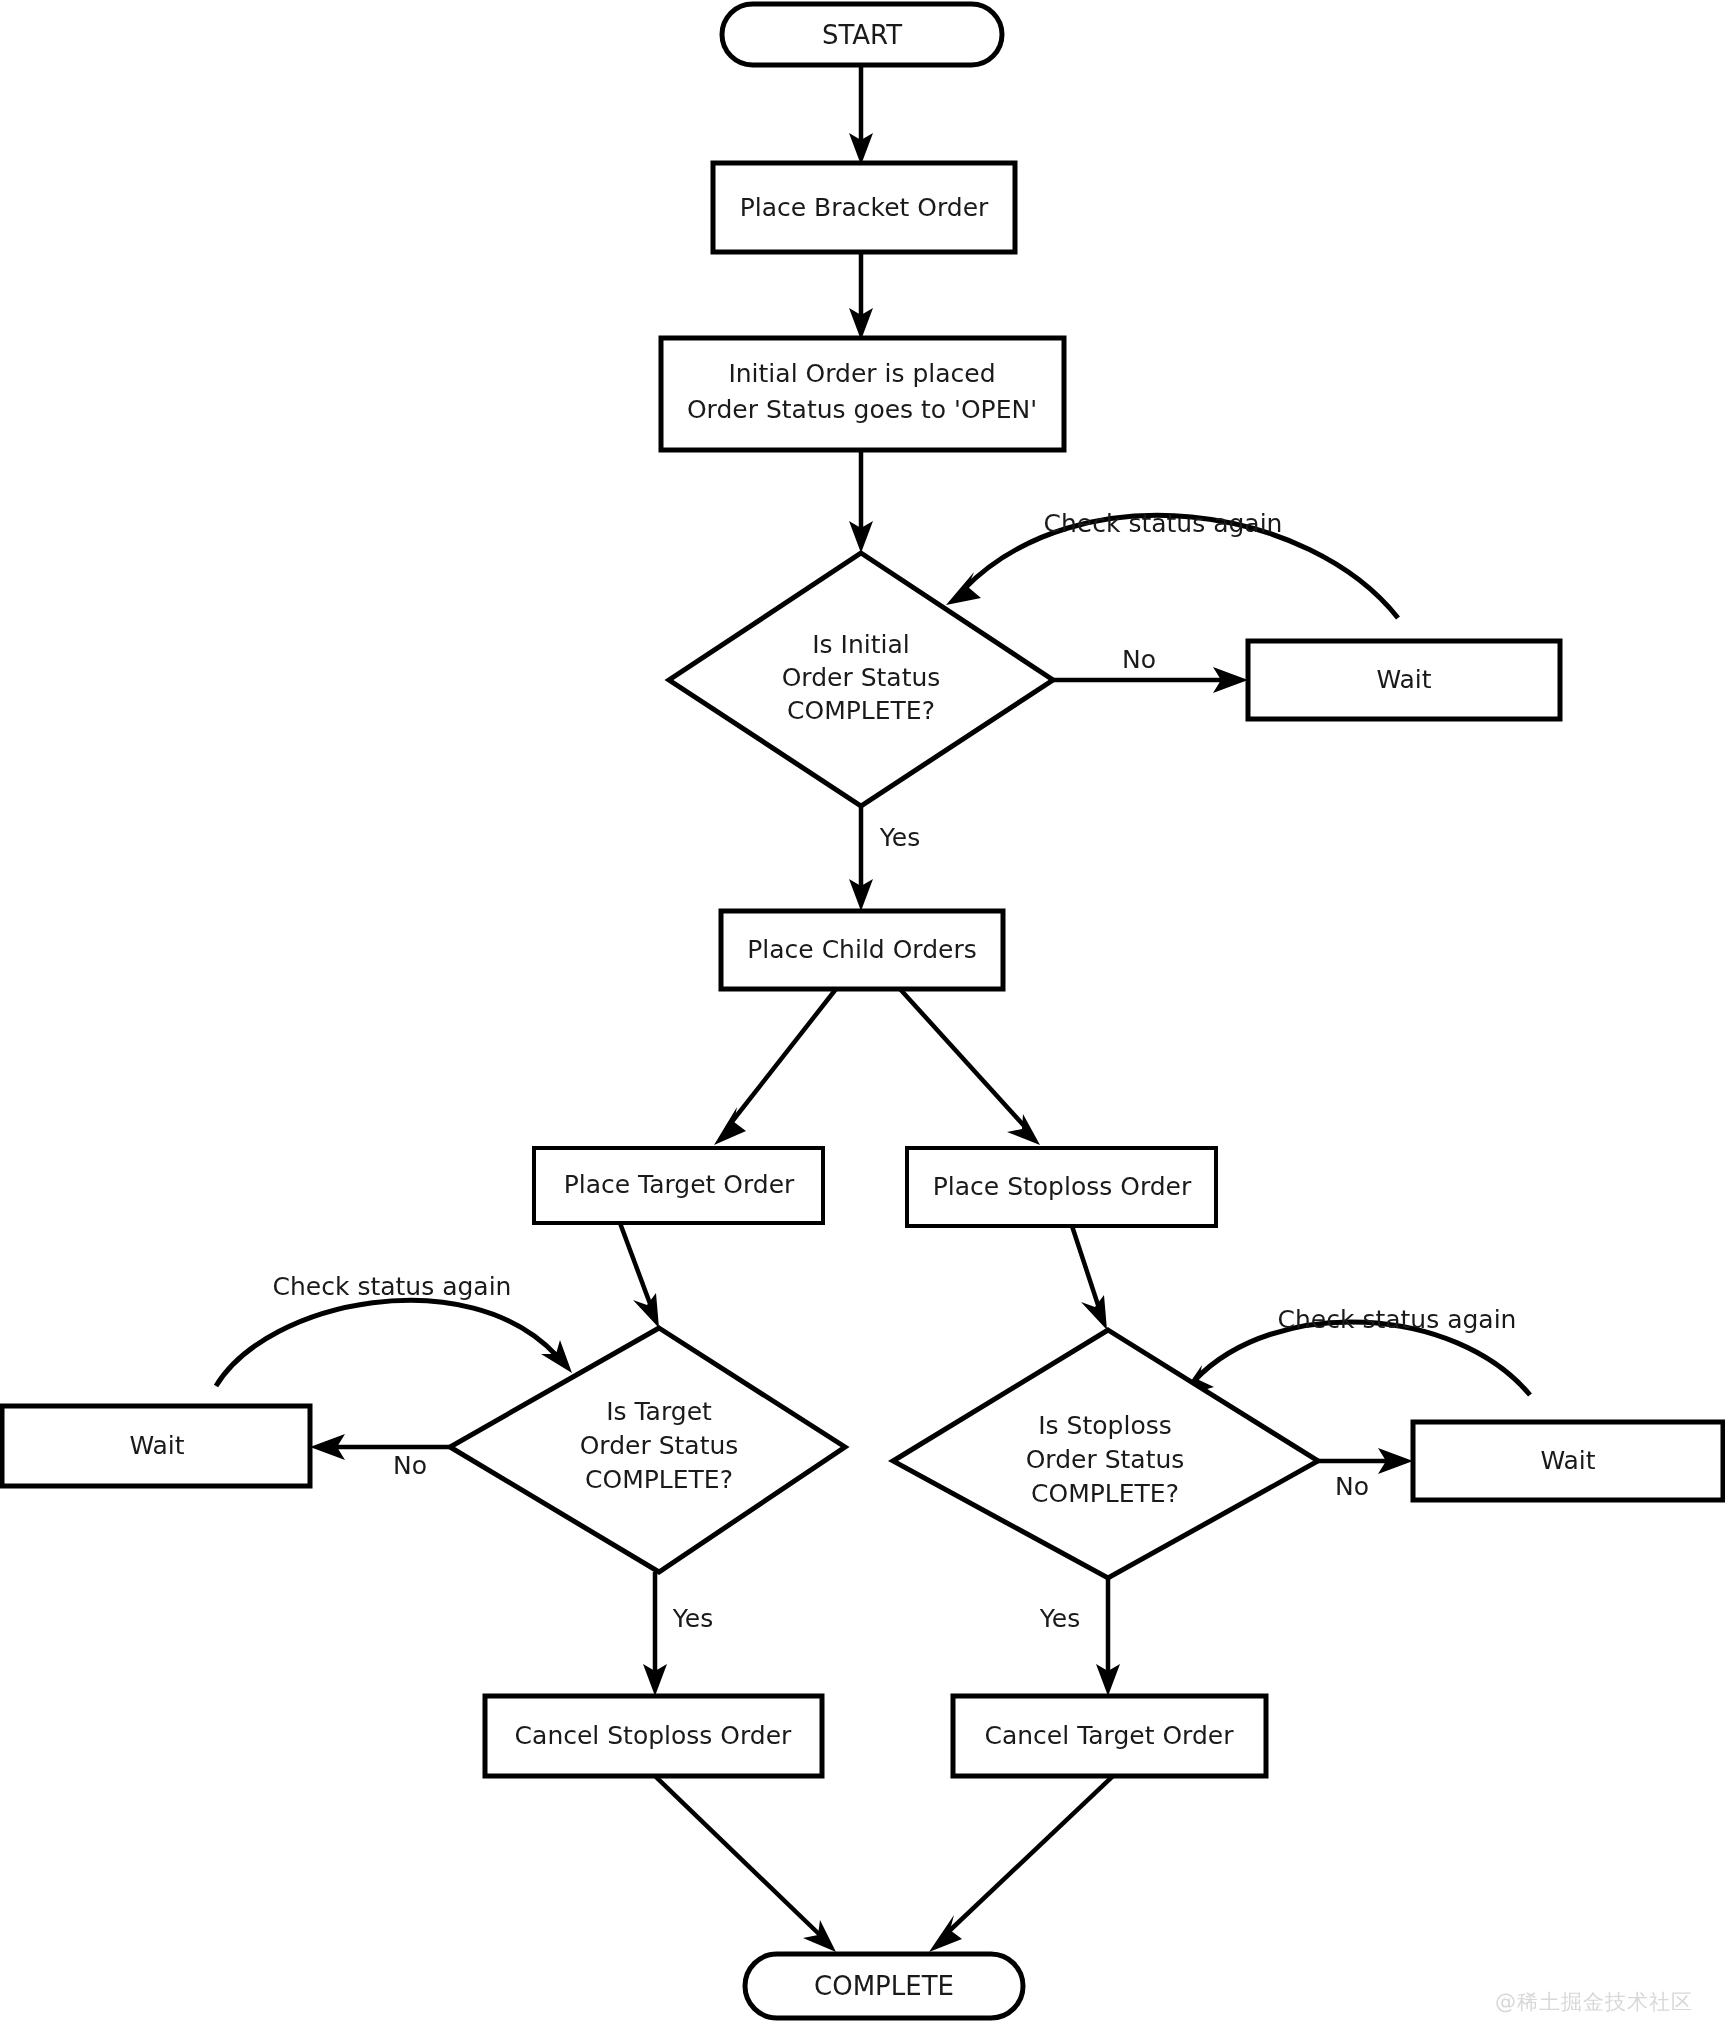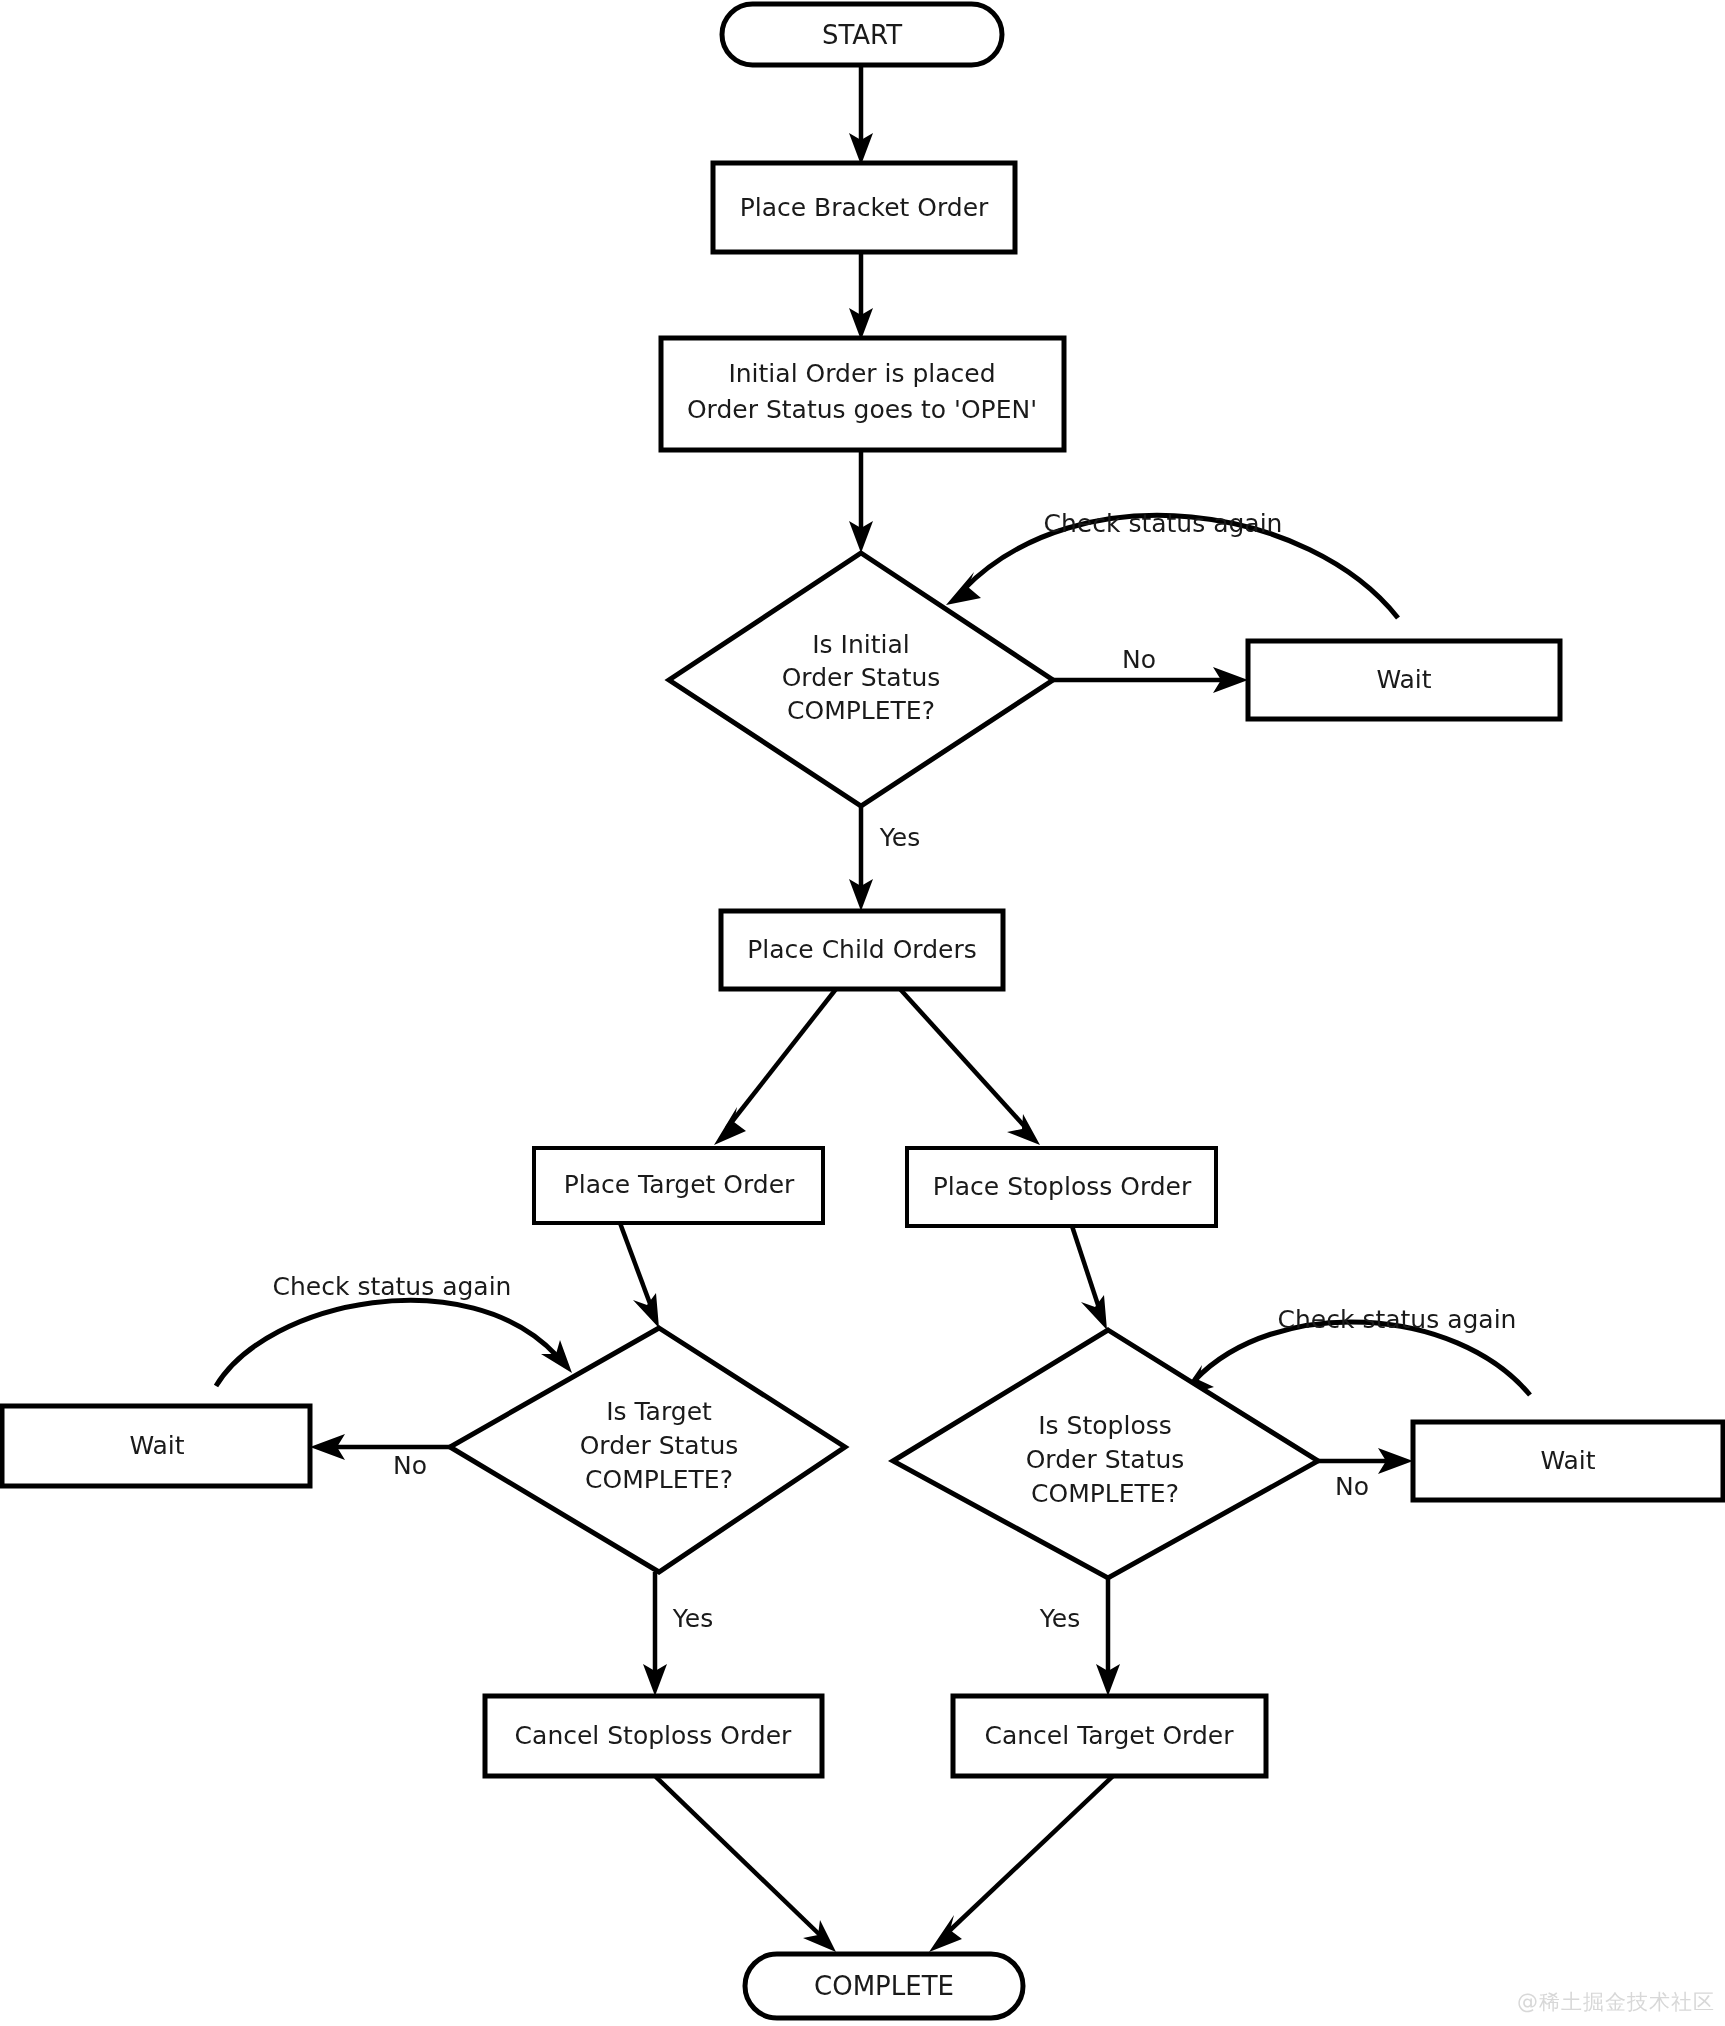--- a/index.html
+++ b/index.html
@@ -58,21 +58,21 @@
     fill: #1a1a1a;
     text-anchor: middle;
     dominant-baseline: middle;
   }
   .arrow-head {
     fill: #000000;
     stroke: none;
   }
   .watermark {
     position: absolute;
-    right: 10px;
+    right: 32px;
     bottom: 10px;
     font-family: "DejaVu Sans", sans-serif;
     font-size: 21px;
     color: #d8d8d8;
     letter-spacing: 1px;
     user-select: none;
   }
 </style>
 </head>
 <body>

